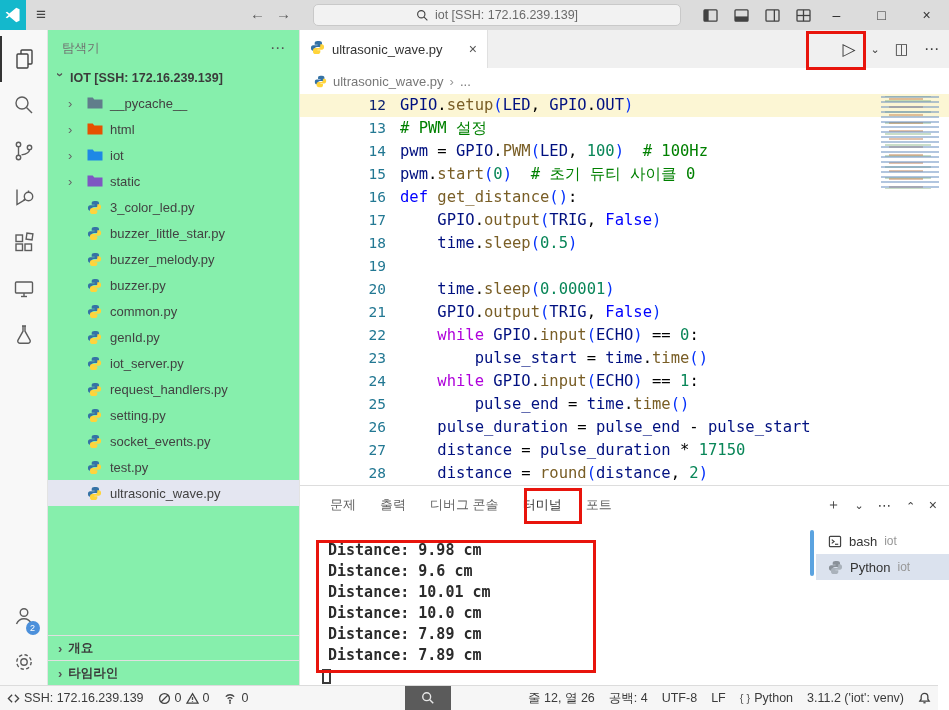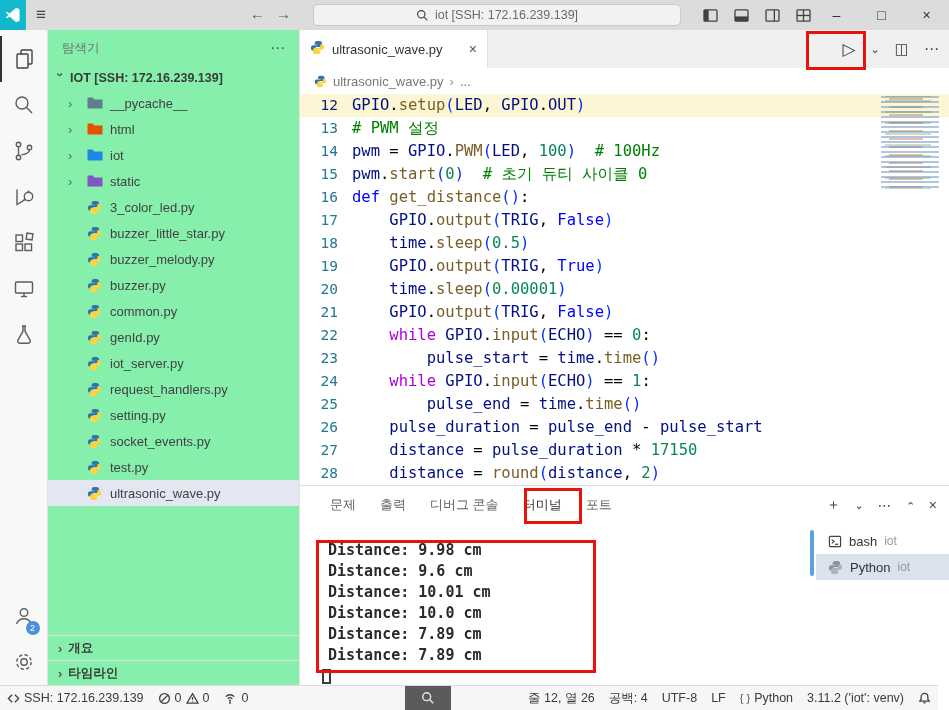--- a/index.html
+++ b/index.html
@@ -50,21 +50,21 @@
   .tab .close { margin-left:auto; color:#555; font-size:14px; }
   .tab-actions { position:absolute; right:10px; top:0; height:38px; display:flex; align-items:center; gap:15px; color:#3c3c3c; }
   .run-glyph { font-size:17px; }
   .caret { font-size:11px; color:#3c3c3c; }
   .breadcrumb { height:26px; display:flex; align-items:center; gap:6px; padding-left:14px; color:#777; font-size:13px; flex:0 0 auto; background:#fff; }
 
   
   .codearea { position:relative; height:391px; background:#fff; overflow:hidden; font-family:"DejaVu Sans Mono","Liberation Mono",monospace; flex:0 0 auto; }
   .code-line { display:flex; height:23px; line-height:23px; font-size:15.5px; white-space:pre; }
   .code-line.current { background:#fcf6d4; }
-  .ln { width:52px; text-align:right; padding-right:14px; color:#237893; font-size:14.5px; flex:0 0 auto; }
+  .ln { width:52px; text-align:right; padding-right:14px; color:#237893; font-size:14.5px; flex:0 0 auto;margin-left:48px; }
   .code-line.current .ln { color:#0b216f; }
   .tok-var{color:#001080}.tok-fn{color:#795E26}.tok-kw{color:#0000ff}.tok-ctrl{color:#AF00DB}
   .tok-num{color:#098658}.tok-com{color:#008000}.tok-par{color:#0431FA}.tok-pl{color:#000}
   .minimap { position:absolute; right:2px; top:2px; width:72px; height:93px;
     background:
       repeating-linear-gradient(180deg, rgba(100,140,190,.5) 0 2px, transparent 2px 5px),
       repeating-linear-gradient(180deg, rgba(190,120,70,.45) 0 2px, transparent 2px 8px),
       repeating-linear-gradient(180deg, rgba(120,170,120,.4) 0 2px, transparent 2px 11px);
     background-size:58px 100%, 34px 100%, 46px 100%;
     background-position:6px 0, 14px 2px, 10px 4px; background-repeat:repeat-y; }
@@ -423,21 +423,21 @@
       </div>
       <div class="codearea">
         <div>
             <div class="code-line current"><span class="ln">12</span><span class="lt"><span class="tok-var">GPIO</span><span class="tok-pl">.</span><span class="tok-fn">setup</span><span class="tok-par">(</span><span class="tok-var">LED</span><span class="tok-pl">, </span><span class="tok-var">GPIO</span><span class="tok-pl">.</span><span class="tok-var">OUT</span><span class="tok-par">)</span></span></div>
             <div class="code-line"><span class="ln">13</span><span class="lt"><span class="tok-com"># PWM 설정</span></span></div>
             <div class="code-line"><span class="ln">14</span><span class="lt"><span class="tok-var">pwm</span><span class="tok-pl"> = </span><span class="tok-var">GPIO</span><span class="tok-pl">.</span><span class="tok-fn">PWM</span><span class="tok-par">(</span><span class="tok-var">LED</span><span class="tok-pl">, </span><span class="tok-num">100</span><span class="tok-par">)</span><span class="tok-pl">  </span><span class="tok-com"># 100Hz</span></span></div>
             <div class="code-line"><span class="ln">15</span><span class="lt"><span class="tok-var">pwm</span><span class="tok-pl">.</span><span class="tok-fn">start</span><span class="tok-par">(</span><span class="tok-num">0</span><span class="tok-par">)</span><span class="tok-pl">  </span><span class="tok-com"># 초기 듀티 사이클 0</span></span></div>
             <div class="code-line"><span class="ln">16</span><span class="lt"><span class="tok-kw">def</span><span class="tok-pl"> </span><span class="tok-fn">get_distance</span><span class="tok-par">(</span><span class="tok-par">)</span><span class="tok-pl">:</span></span></div>
             <div class="code-line"><span class="ln">17</span><span class="lt"><span class="tok-pl">    </span><span class="tok-var">GPIO</span><span class="tok-pl">.</span><span class="tok-fn">output</span><span class="tok-par">(</span><span class="tok-var">TRIG</span><span class="tok-pl">, </span><span class="tok-kw">False</span><span class="tok-par">)</span></span></div>
             <div class="code-line"><span class="ln">18</span><span class="lt"><span class="tok-pl">    </span><span class="tok-var">time</span><span class="tok-pl">.</span><span class="tok-fn">sleep</span><span class="tok-par">(</span><span class="tok-num">0.5</span><span class="tok-par">)</span></span></div>
-            <div class="code-line"><span class="ln">19</span><span class="lt"><span class="tok-pl">    </span><span class="tok-var">GPIO</span><span class="tok-pl">.</span><span class="tok-fn">output</span><span class="tok-par">(</span><span class="tok-var">TRIG</span><span class="tok-pl">, </span><span class="tok-kw">True</span><span class="tok-par">)</span></span></div>
+            <div class="code-line"><span class="ln">19</span></div>
             <div class="code-line"><span class="ln">20</span><span class="lt"><span class="tok-pl">    </span><span class="tok-var">time</span><span class="tok-pl">.</span><span class="tok-fn">sleep</span><span class="tok-par">(</span><span class="tok-num">0.00001</span><span class="tok-par">)</span></span></div>
             <div class="code-line"><span class="ln">21</span><span class="lt"><span class="tok-pl">    </span><span class="tok-var">GPIO</span><span class="tok-pl">.</span><span class="tok-fn">output</span><span class="tok-par">(</span><span class="tok-var">TRIG</span><span class="tok-pl">, </span><span class="tok-kw">False</span><span class="tok-par">)</span></span></div>
             <div class="code-line"><span class="ln">22</span><span class="lt"><span class="tok-pl">    </span><span class="tok-ctrl">while</span><span class="tok-pl"> </span><span class="tok-var">GPIO</span><span class="tok-pl">.</span><span class="tok-fn">input</span><span class="tok-par">(</span><span class="tok-var">ECHO</span><span class="tok-par">)</span><span class="tok-pl"> == </span><span class="tok-num">0</span><span class="tok-pl">:</span></span></div>
             <div class="code-line"><span class="ln">23</span><span class="lt"><span class="tok-pl">        </span><span class="tok-var">pulse_start</span><span class="tok-pl"> = </span><span class="tok-var">time</span><span class="tok-pl">.</span><span class="tok-fn">time</span><span class="tok-par">(</span><span class="tok-par">)</span></span></div>
             <div class="code-line"><span class="ln">24</span><span class="lt"><span class="tok-pl">    </span><span class="tok-ctrl">while</span><span class="tok-pl"> </span><span class="tok-var">GPIO</span><span class="tok-pl">.</span><span class="tok-fn">input</span><span class="tok-par">(</span><span class="tok-var">ECHO</span><span class="tok-par">)</span><span class="tok-pl"> == </span><span class="tok-num">1</span><span class="tok-pl">:</span></span></div>
             <div class="code-line"><span class="ln">25</span><span class="lt"><span class="tok-pl">        </span><span class="tok-var">pulse_end</span><span class="tok-pl"> = </span><span class="tok-var">time</span><span class="tok-pl">.</span><span class="tok-fn">time</span><span class="tok-par">(</span><span class="tok-par">)</span></span></div>
             <div class="code-line"><span class="ln">26</span><span class="lt"><span class="tok-pl">    </span><span class="tok-var">pulse_duration</span><span class="tok-pl"> = </span><span class="tok-var">pulse_end</span><span class="tok-pl"> - </span><span class="tok-var">pulse_start</span></span></div>
             <div class="code-line"><span class="ln">27</span><span class="lt"><span class="tok-pl">    </span><span class="tok-var">distance</span><span class="tok-pl"> = </span><span class="tok-var">pulse_duration</span><span class="tok-pl"> * </span><span class="tok-num">17150</span></span></div>
             <div class="code-line"><span class="ln">28</span><span class="lt"><span class="tok-pl">    </span><span class="tok-var">distance</span><span class="tok-pl"> = </span><span class="tok-fn">round</span><span class="tok-par">(</span><span class="tok-var">distance</span><span class="tok-pl">, </span><span class="tok-num">2</span><span class="tok-par">)</span></span></div>
           </div>

